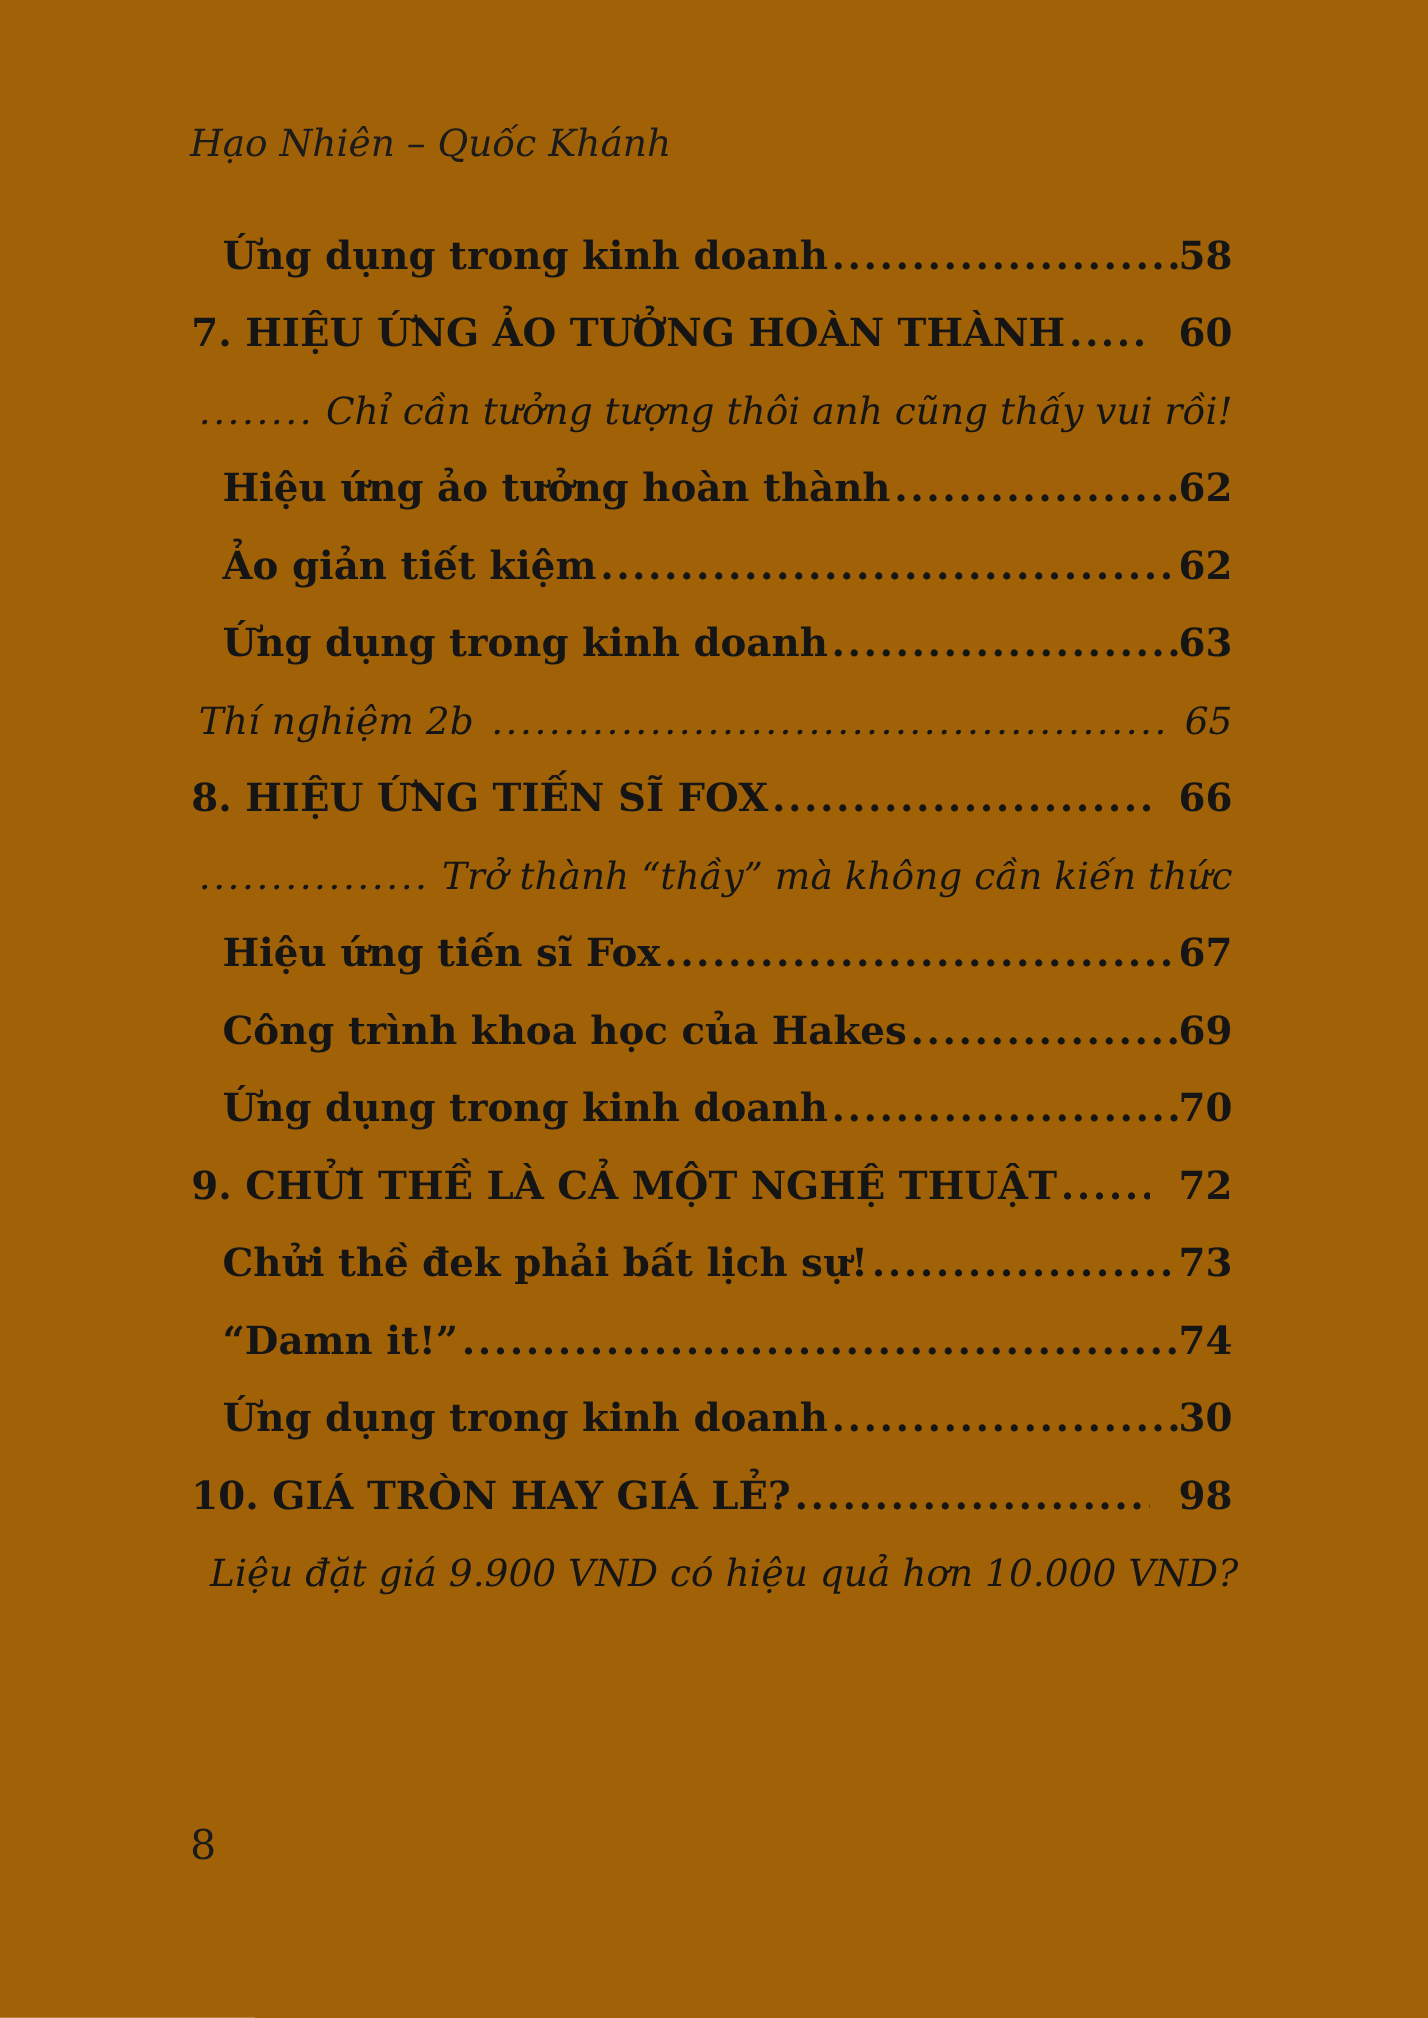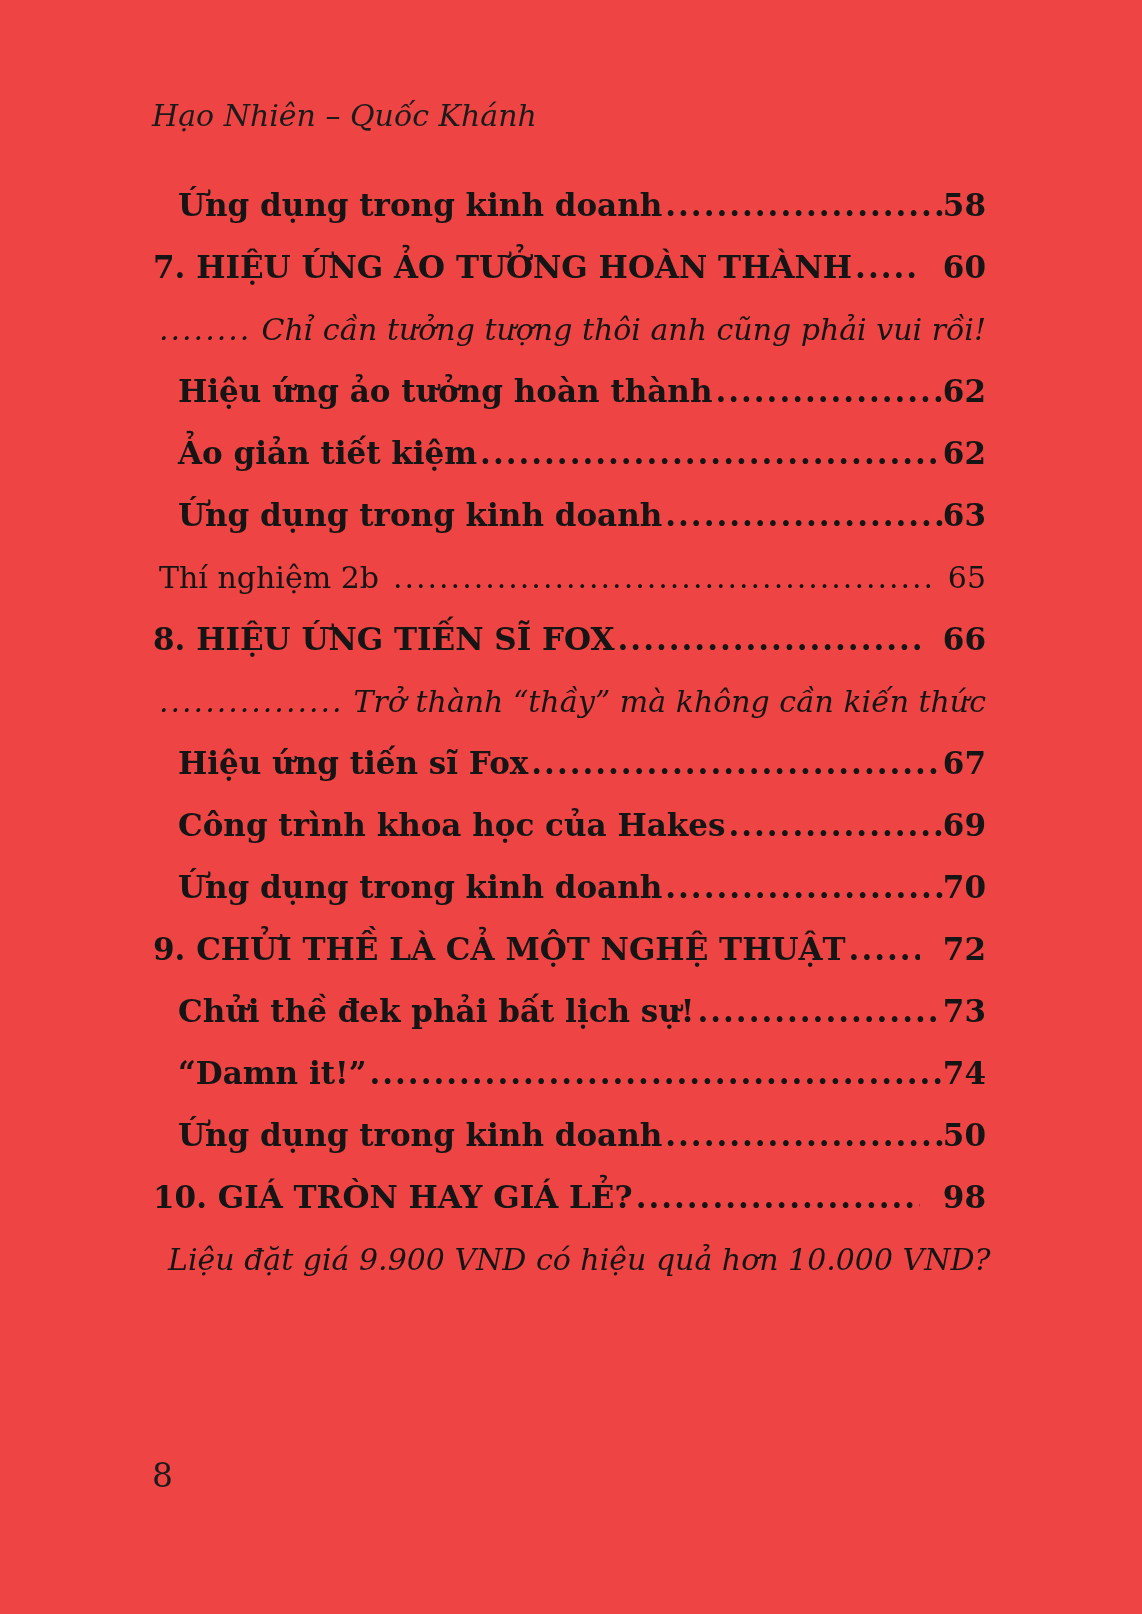--- a/index.html
+++ b/index.html
@@ -11,21 +11,21 @@
     height: 1614px;
     background: #ffffff;
     color: #151515;
     font-family: "DejaVu Serif", "Liberation Serif", serif;
     position: relative;
     overflow: hidden;
   }
   .book-page {
     position: absolute;
     inset: 0;
-    background: #ef4444;
+    background: #a16207;
   }
   .running-header {
     position: absolute;
     top: 99px;
     left: 152px;
     font-style: italic;
     font-size: 30px;
     line-height: 1.1;
     color: #1b1b1b;
     white-space: nowrap;
@@ -78,20 +78,21 @@
     font-style: italic;
     font-size: 30px;
     font-weight: normal;
     margin-left: 6px;
   }
   .row.tagline .label { margin-left: 9px; }
   .row.tagline .leader { padding-left: 0; }
   .row.tagline .leader::after { letter-spacing: 2px; }
   
   .row.italic-sub {
+    font-style: italic;
     font-size: 30px;
     font-weight: normal;
     margin-left: 6px;
     gap: 11px;
   }
   .folio {
     position: absolute;
     top: 1456px;
     left: 152px;
     font-size: 33px;
@@ -110,21 +111,21 @@
         <span class="leader"></span>
         <span class="pagenum">58</span>
       </div>
       <div class="row chapter">
         <span class="label">7. HIỆU ỨNG ẢO TƯỞNG HOÀN THÀNH</span>
         <span class="leader"></span>
         <span class="pagenum">60</span>
       </div>
       <div class="row tagline">
         <span class="leader"></span>
-        <span class="label">Chỉ cần tưởng tượng thôi anh cũng phải vui rồi!</span>
+        <span class="label">Chỉ cần tưởng tượng thôi anh cũng thấy vui rồi!</span>
       </div>
       <div class="row sub">
         <span class="label">Hiệu ứng ảo tưởng hoàn thành</span>
         <span class="leader"></span>
         <span class="pagenum">62</span>
       </div>
       <div class="row sub">
         <span class="label">Ảo giản tiết kiệm</span>
         <span class="leader"></span>
         <span class="pagenum">62</span>
@@ -174,21 +175,21 @@
         <span class="pagenum">73</span>
       </div>
       <div class="row sub">
         <span class="label">“Damn it!”</span>
         <span class="leader"></span>
         <span class="pagenum">74</span>
       </div>
       <div class="row sub">
         <span class="label">Ứng dụng trong kinh doanh</span>
         <span class="leader"></span>
-        <span class="pagenum">50</span>
+        <span class="pagenum">30</span>
       </div>
       <div class="row chapter">
         <span class="label">10. GIÁ TRÒN HAY GIÁ LẺ?</span>
         <span class="leader"></span>
         <span class="pagenum">98</span>
       </div>
       <div class="row tagline">
         <span class="leader"></span>
         <span class="label">Liệu đặt giá 9.900 VND có hiệu quả hơn 10.000 VND?</span>
       </div>

